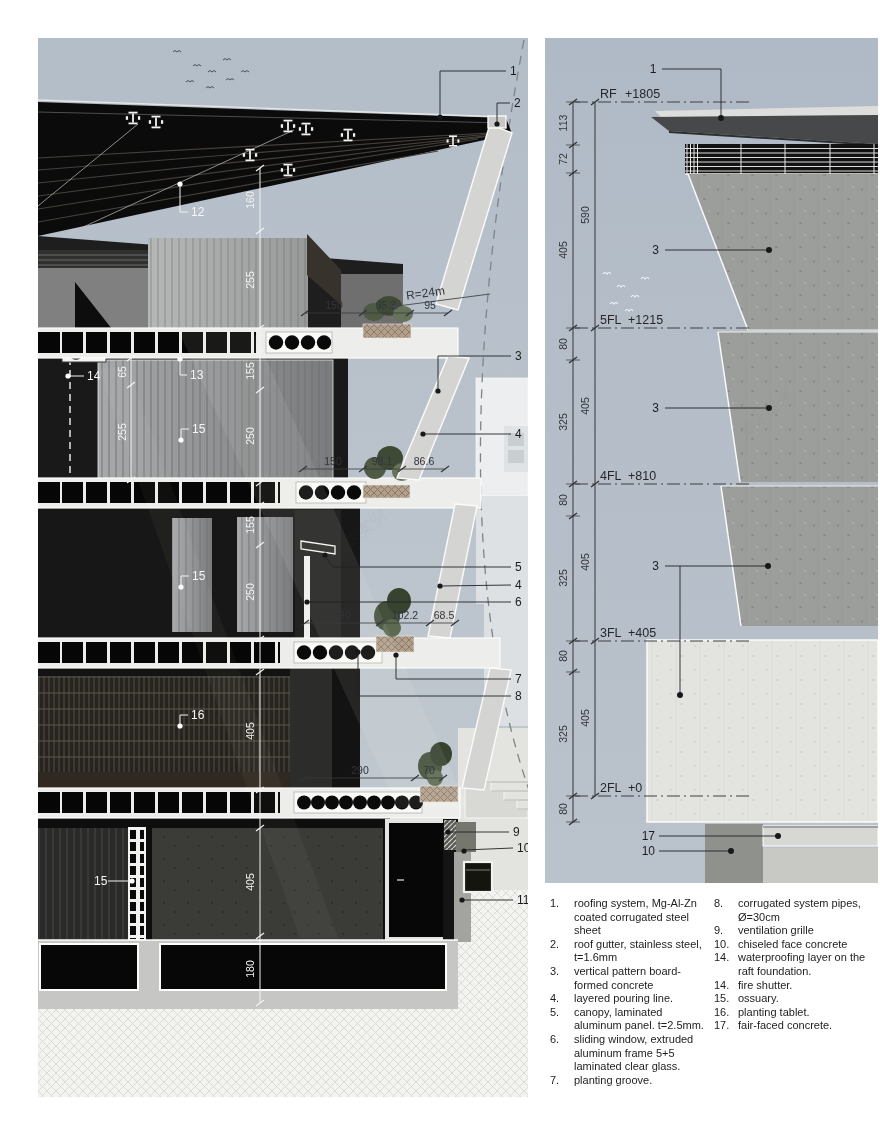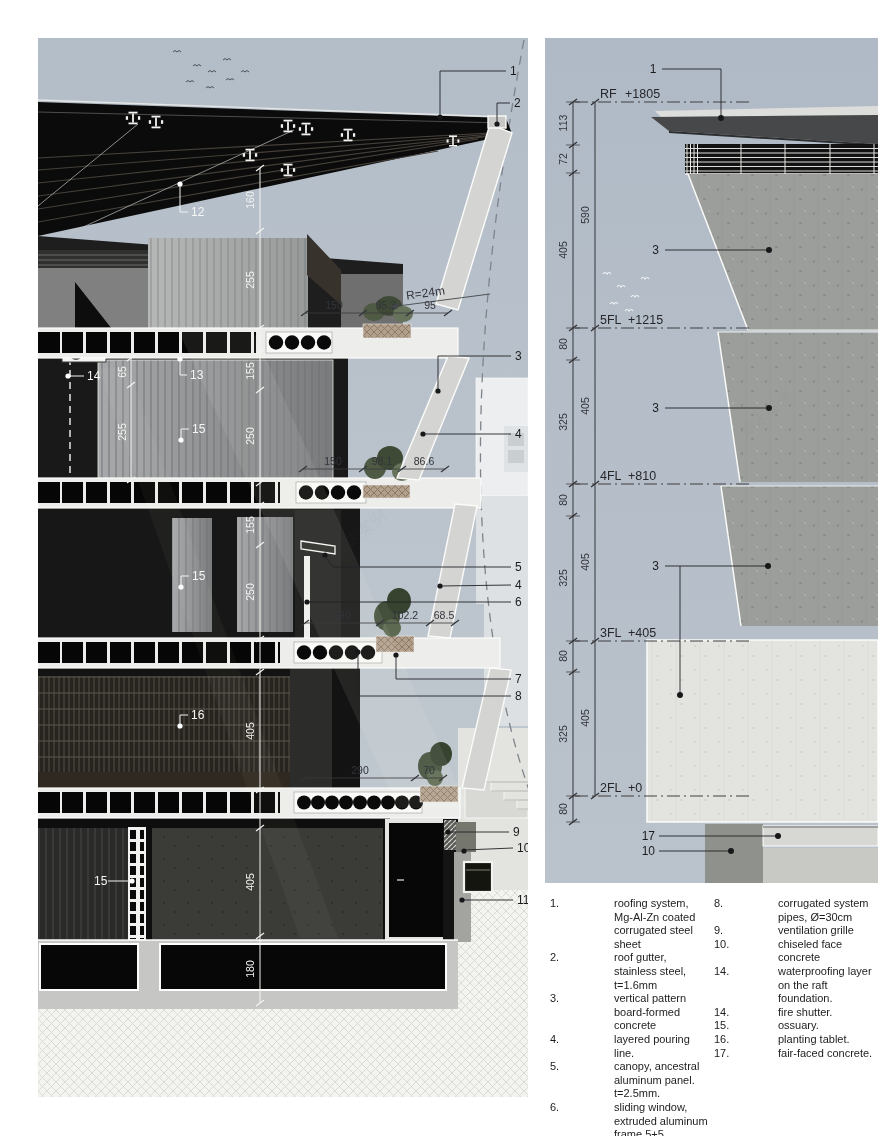--- a/index.html
+++ b/index.html
@@ -12,21 +12,21 @@
   .dimw{font-size:10.5px;fill:#f4f4f2;}
   .callo{font-size:12px;fill:#1c1c1e;}
   .callw{font-size:12px;fill:#f6f6f4;}
   .lvl{font-size:12.5px;fill:#27272b;}
   .legend{position:absolute;left:550px;top:897px;width:330px;display:flex;gap:6px;
           font-size:11px;line-height:13.6px;color:#1d1d1f;}
   .lcol{width:158px;flex:0 0 158px;}
   .lcol2{width:166px;flex:0 0 166px;}
   .lrow{display:flex;}
   .lnum{width:24px;flex:0 0 24px;}
-  .ltxt{flex:1;margin-left:40px;}
+  .ltxt{flex:1;}
 </style>
 </head>
 <body>
 
 <div class="page">
 
 <svg class="lp" width="490" height="1059" viewBox="0 0 490 1059">
   <defs>
     <linearGradient id="sky1" x1="0" y1="0" x2="0" y2="1">
       <stop offset="0" stop-color="#b3bdc8"></stop>
@@ -646,21 +646,21 @@
     <div class="lrow">
           <span class="lnum">3.</span>
           <span class="ltxt">vertical pattern board-formed concrete</span>
         </div>
     <div class="lrow">
           <span class="lnum">4.</span>
           <span class="ltxt">layered pouring line.</span>
         </div>
     <div class="lrow">
           <span class="lnum">5.</span>
-          <span class="ltxt">canopy, ancestral aluminum panel. t=2.5mm.</span>
+          <span class="ltxt">canopy, laminated aluminum panel. t=2.5mm.</span>
         </div>
     <div class="lrow">
           <span class="lnum">6.</span>
           <span class="ltxt">sliding window, extruded aluminum frame 5+5 laminated clear glass.</span>
         </div>
     <div class="lrow">
           <span class="lnum">7.</span>
           <span class="ltxt">planting groove.</span>
         </div>
   </div>

